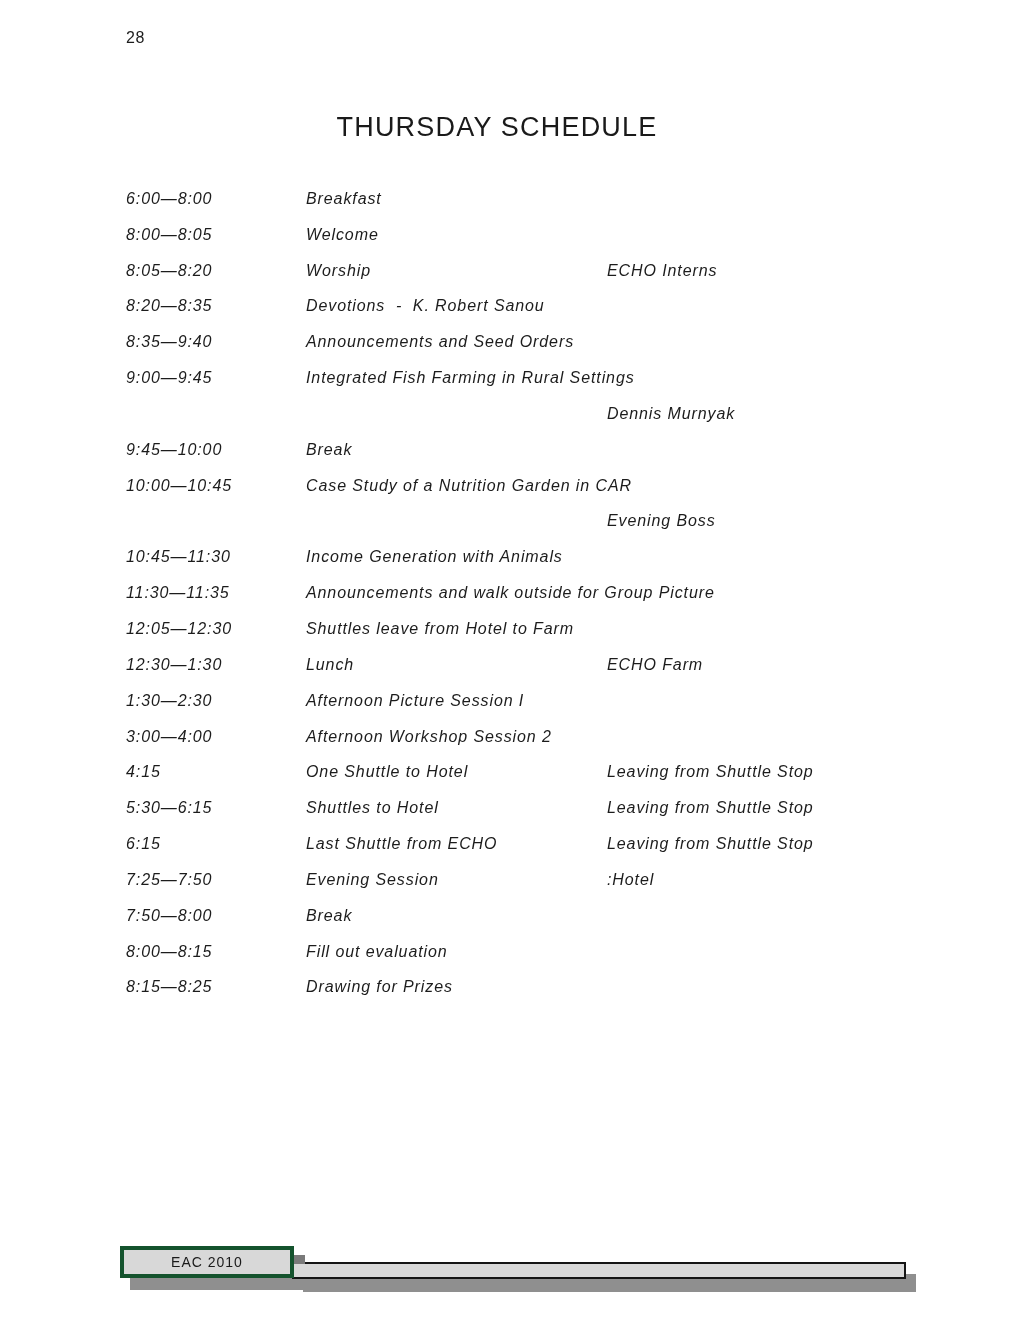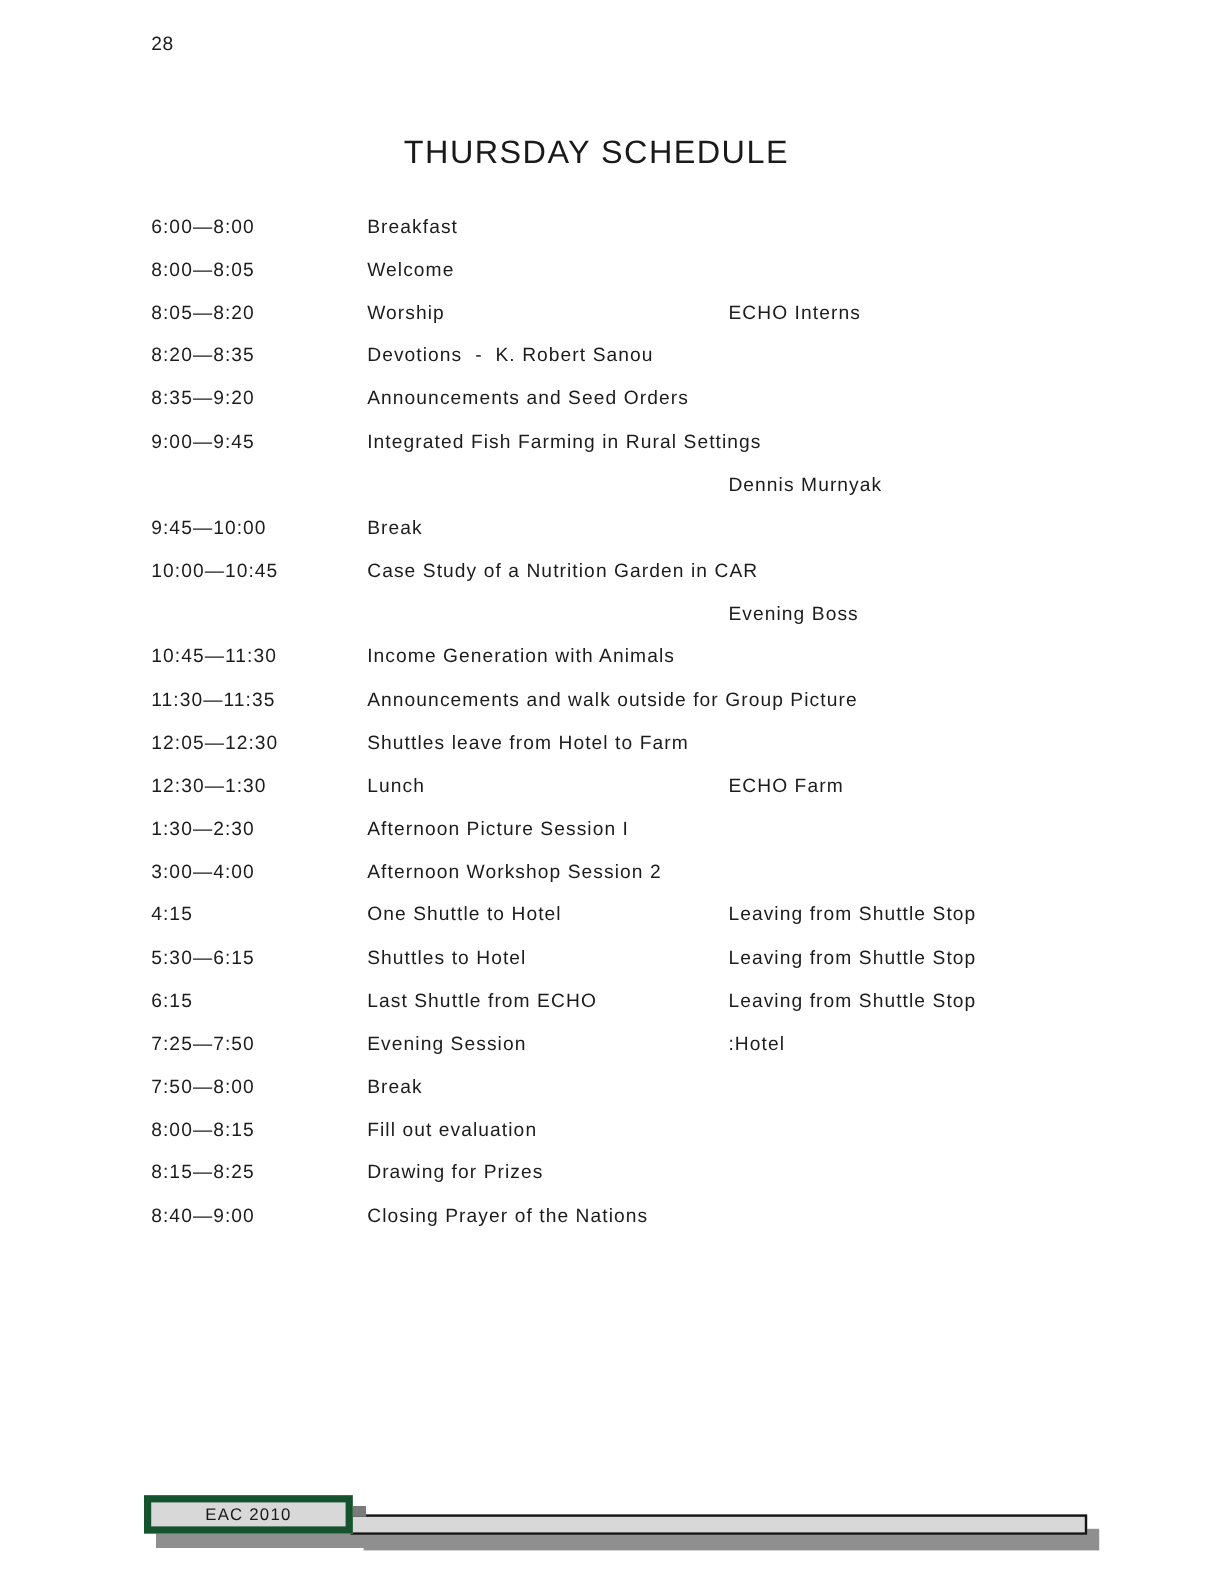--- a/index.html
+++ b/index.html
@@ -33,21 +33,22 @@
   }
   .schedule {
     position:absolute;
     left:126px;
     top:172px;
     width:790px;
   }
   .row {
     display:flex;
     height:35.85px;
-    align-items:center;
+    align-items:flex-end;
+    font-style:italic;
   }
   .cell {
     white-space:nowrap;
     font-size:16px;
     letter-spacing:0.9px;
     overflow:visible;
   }
   .cell.time     { flex:0 0 180px; width:180px; }
   .cell.activity { flex:0 0 301px; width:301px; }
   .cell.note     { flex:0 0 auto; }
@@ -68,21 +69,21 @@
     box-sizing:border-box;
   }
   .f-square {
     position:absolute; left:294px; top:1255px;
     width:11px; height:9px; background:#7a7a7a;
   }
   .f-tab {
     position:absolute; left:120px; top:1246px;
     width:174px; height:32px;
     background:#d8d8d8;
-    border:6px solid #14532d;
+    border:4px solid #14532d;
     box-sizing:border-box;
     display:flex; align-items:center; justify-content:center;
   }
   .f-tab span {
     font-size:14px;
     letter-spacing:1px;
     color:#1a1a1a;
   }
 </style>
 </head>
@@ -109,21 +110,21 @@
         <div class="cell time">8:05—8:20</div>
         <div class="cell activity">Worship</div>
         <div class="cell note">ECHO Interns</div>
       </div>
       <div class="row">
         <div class="cell time">8:20—8:35</div>
         <div class="cell activity">Devotions&nbsp; -&nbsp; K. Robert Sanou</div>
         <div class="cell note"></div>
       </div>
       <div class="row">
-        <div class="cell time">8:35—9:20</div>
+        <div class="cell time">8:35—9:40</div>
         <div class="cell activity">Announcements and Seed Orders</div>
         <div class="cell note"></div>
       </div>
       <div class="row">
         <div class="cell time">9:00—9:45</div>
         <div class="cell activity">Integrated Fish Farming in Rural Settings</div>
         <div class="cell note"></div>
       </div>
       <div class="row">
         <div class="cell time"></div>
@@ -201,25 +202,20 @@
         <div class="cell note"></div>
       </div>
       <div class="row">
         <div class="cell time">8:00—8:15</div>
         <div class="cell activity">Fill out evaluation</div>
         <div class="cell note"></div>
       </div>
       <div class="row">
         <div class="cell time">8:15—8:25</div>
         <div class="cell activity">Drawing for Prizes</div>
-        <div class="cell note"></div>
-      </div>
-      <div class="row">
-        <div class="cell time">8:40—9:00</div>
-        <div class="cell activity">Closing Prayer of the Nations</div>
         <div class="cell note"></div>
       </div>
     </div>
 
   <div class="f-shadow-tab"></div>
   <div class="f-shadow-bar"></div>
   <div class="f-bar"></div>
   <div class="f-square"></div>
   <div class="f-tab">
     <span>EAC 2010</span>

